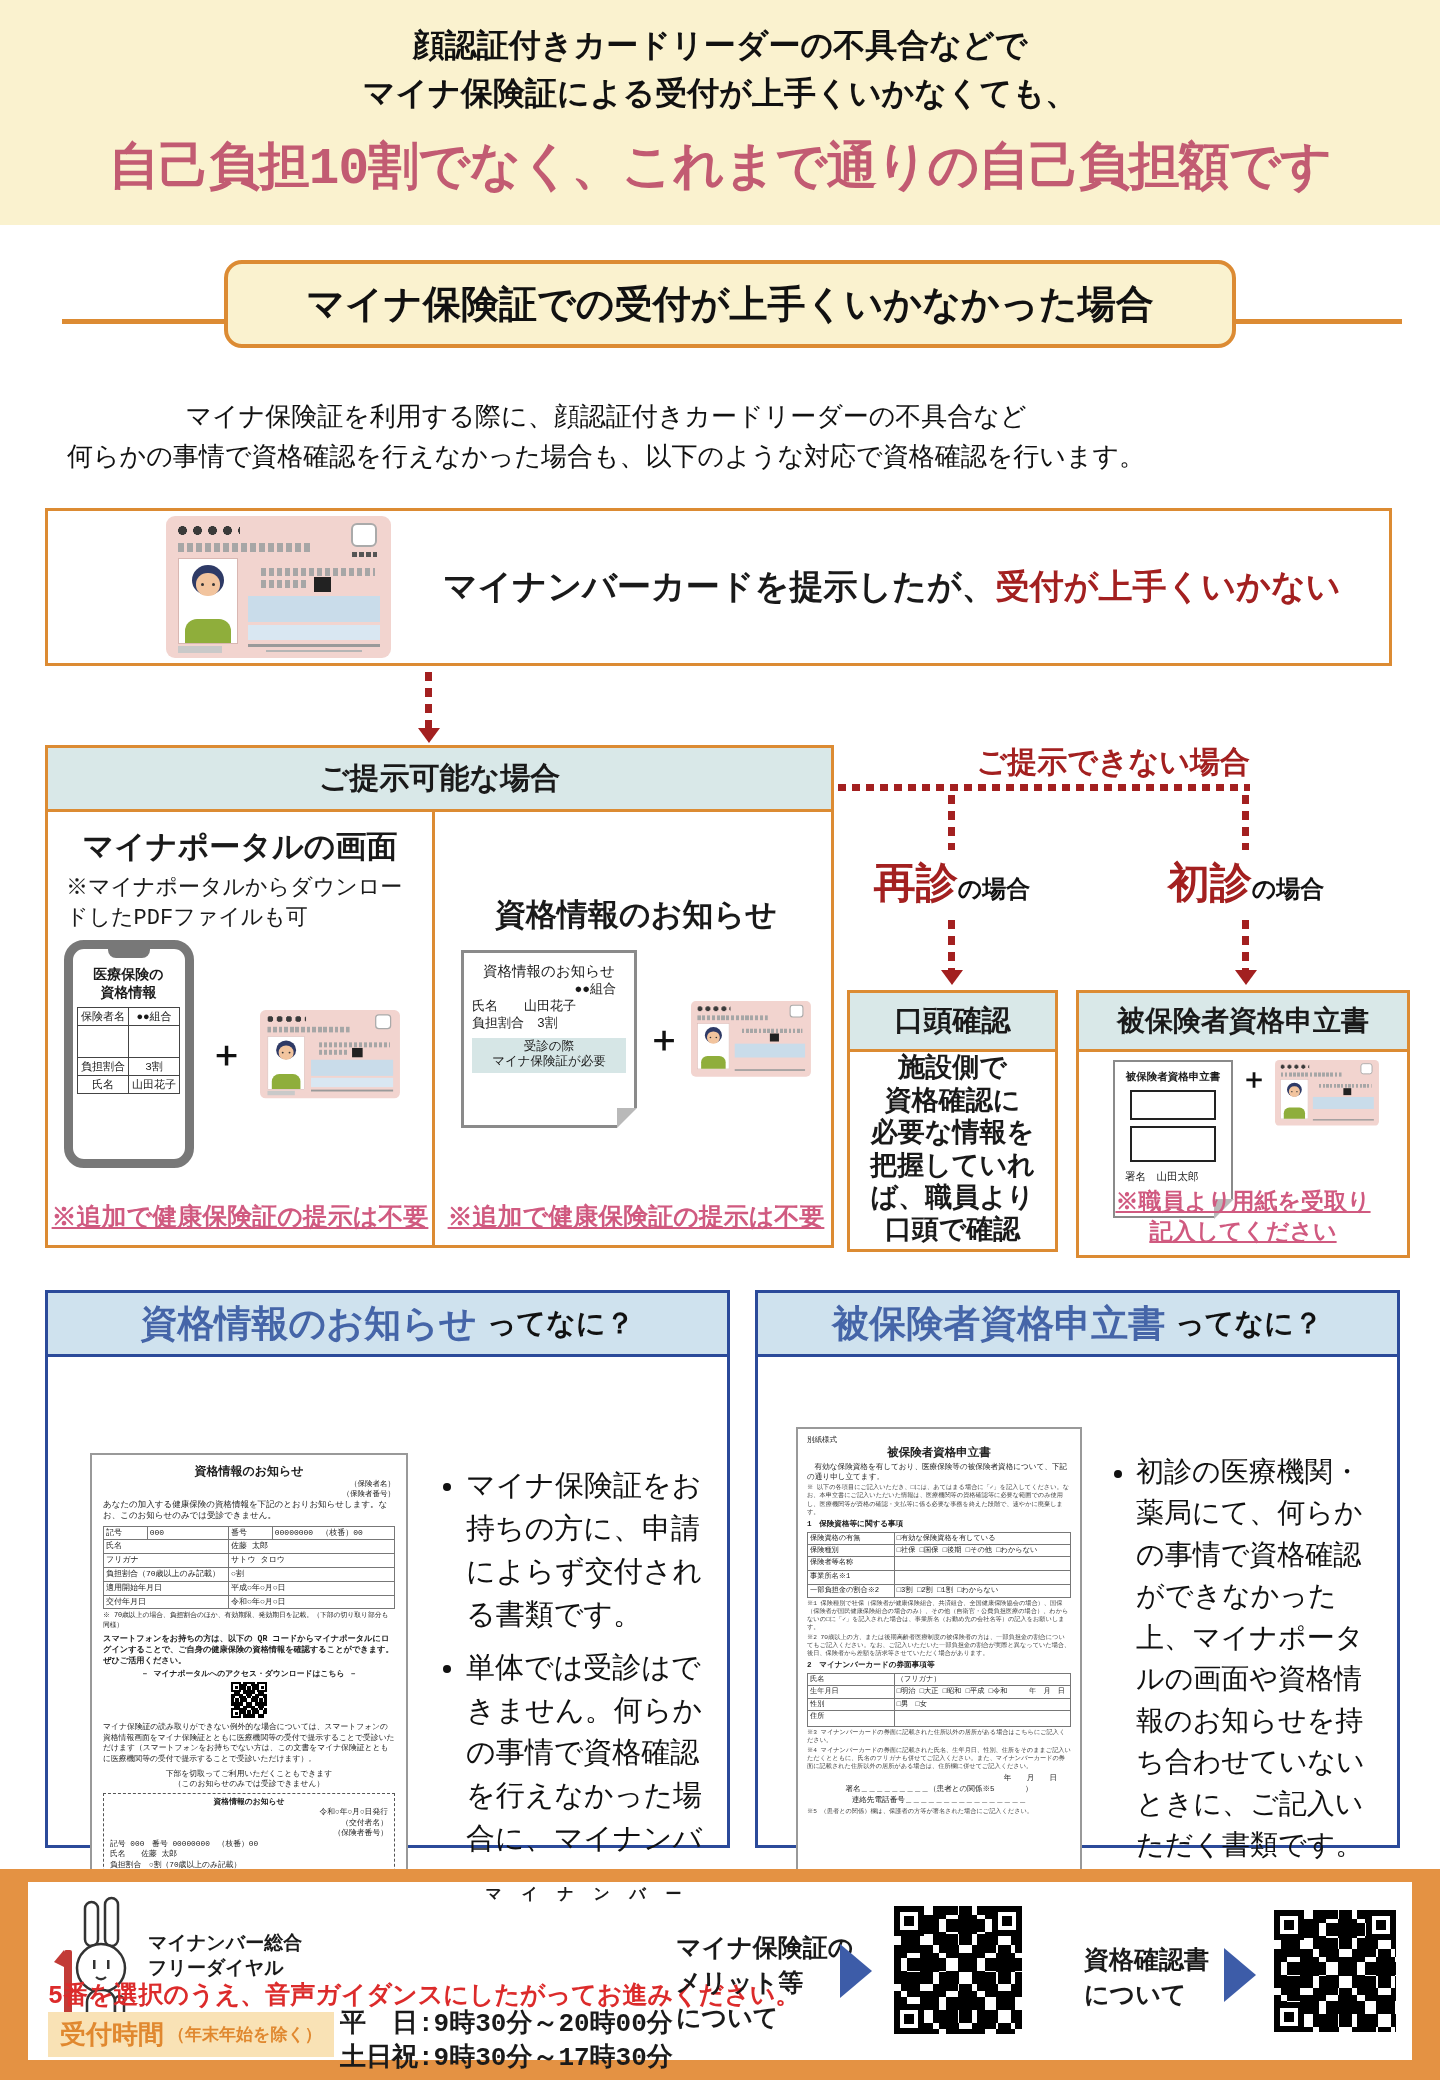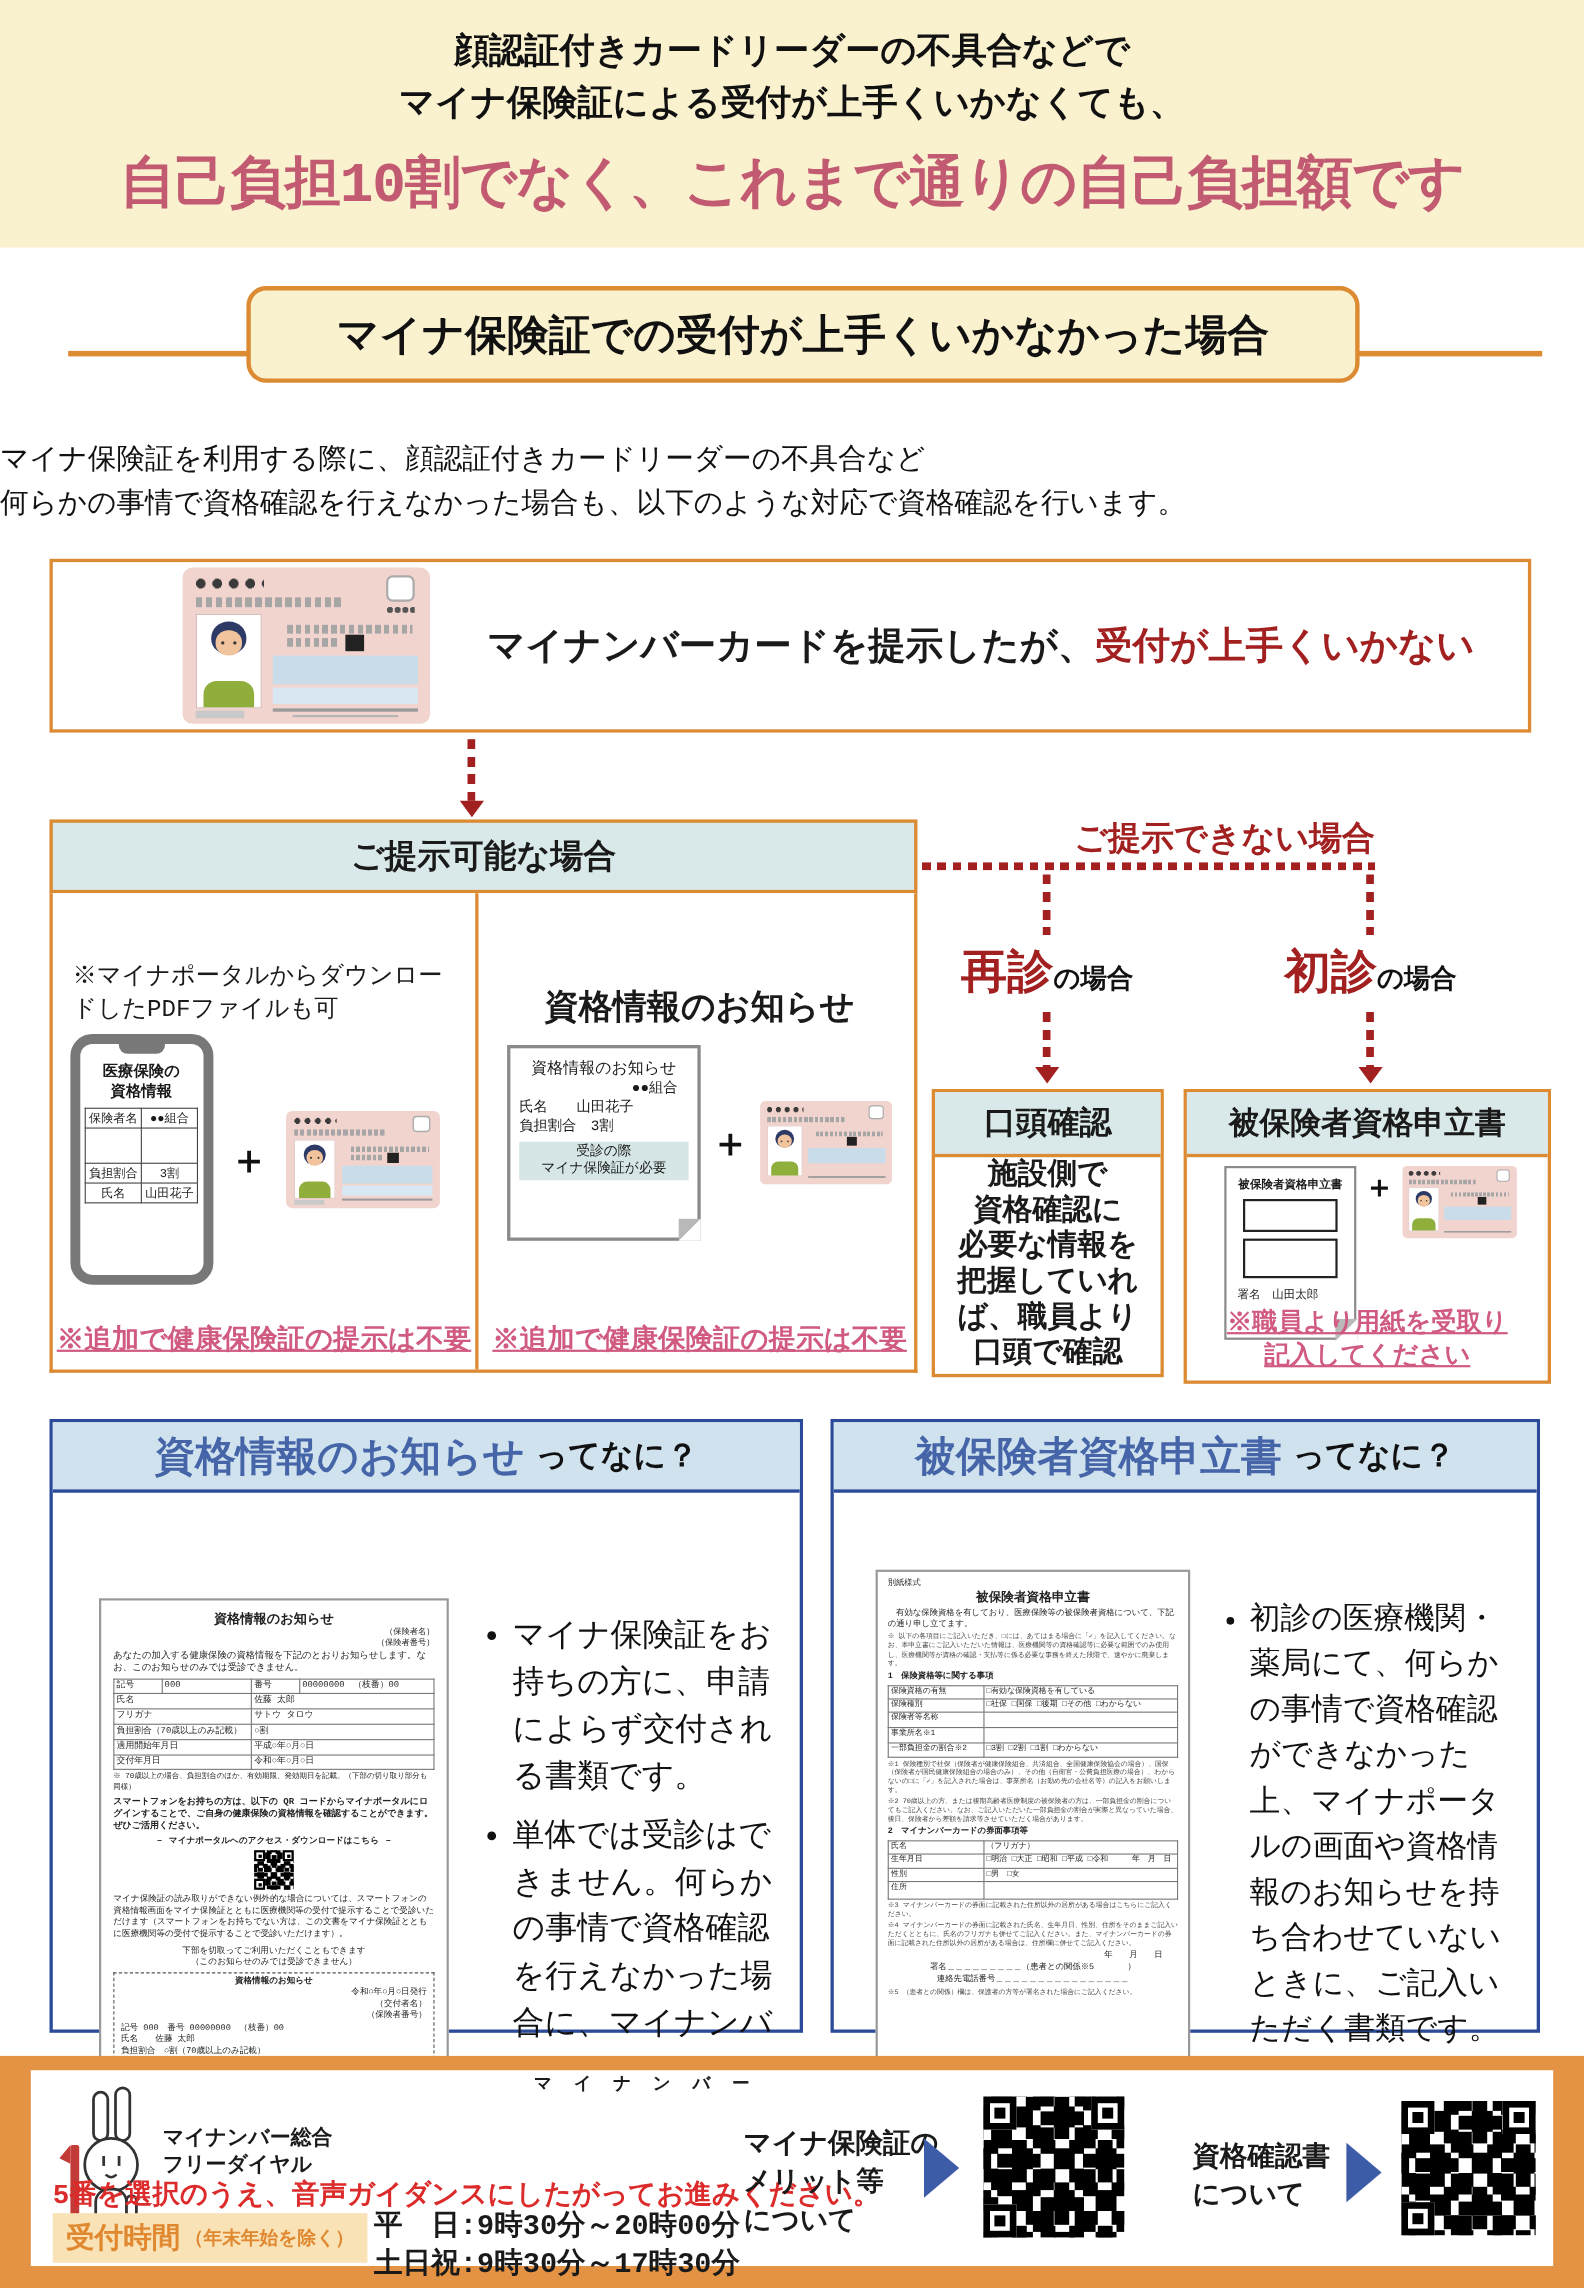--- a/index.html
+++ b/index.html
@@ -19,21 +19,21 @@
   #banner{left:0;top:0;width:1440px;height:225px;background:var(--cream);text-align:center;padding-top:24px}
   #banner .t1{font-size:32px;font-weight:bold;line-height:1.5;color:#111}
   #banner .t3{font-size:51px;font-weight:bold;color:var(--headline_pink);margin-top:12px;letter-spacing:-1px}
 
   
   #title-rule{left:62px;top:319px;width:1340px;height:5px;background:var(--orange);z-index:1}
   #section-title{left:224px;top:260px;width:1012px;height:88px;background:var(--cream);
     border:4px solid var(--orange);border-radius:18px;z-index:2;display:flex;align-items:center;justify-content:center;
     font-size:38px;font-weight:bold;color:#111}
 
-  #intro{left:0;top:398px;width:1212px;text-align:left;font-size:26px;line-height:1.55;color:#111}
+  #intro{left:0;top:398px;width:1212px;text-align:center;font-size:26px;line-height:1.55;color:#111}
 
   
   #fail-box{left:45px;top:508px;width:1347px;height:158px;border:3px solid var(--orange);background:#fff;
     display:flex;align-items:center}
   #fail-box .txt{margin-left:52px;font-size:34px;font-weight:bold}
   .red-em{color:var(--darkred)}
 
   
   .vdots{width:7px;background:repeating-linear-gradient(180deg,var(--darkred) 0 9px,transparent 9px 16px)}
   .hdots{height:7px;background:repeating-linear-gradient(90deg,var(--darkred) 0 8px,transparent 8px 14px)}
@@ -244,20 +244,21 @@
     </div>
   </div>
 
   <div class="abs vdots" style="left:425px;top:672px;height:56px"></div>
   <div class="abs ah" style="left:418px;top:728px"></div>
 
   <div class="abs" id="possible-head">ご提示可能な場合</div>
   <div class="abs" id="columns">
     <div class="abs" id="col-divider"></div>
 
+    <div class="abs" id="col1-title">マイナポータルの画面</div>
     <div class="abs" id="col1-note">※マイナポータルからダウンロードしたPDFファイルも可</div>
     <div class="abs" id="col1-illus">
       <div class="phone">
         <div class="ph-notch"></div>
         <div class="ph-head">
           <div>医療保険の</div>
           <div>資格情報</div>
         </div>
         <table class="ph-tbl">
           <tbody>

